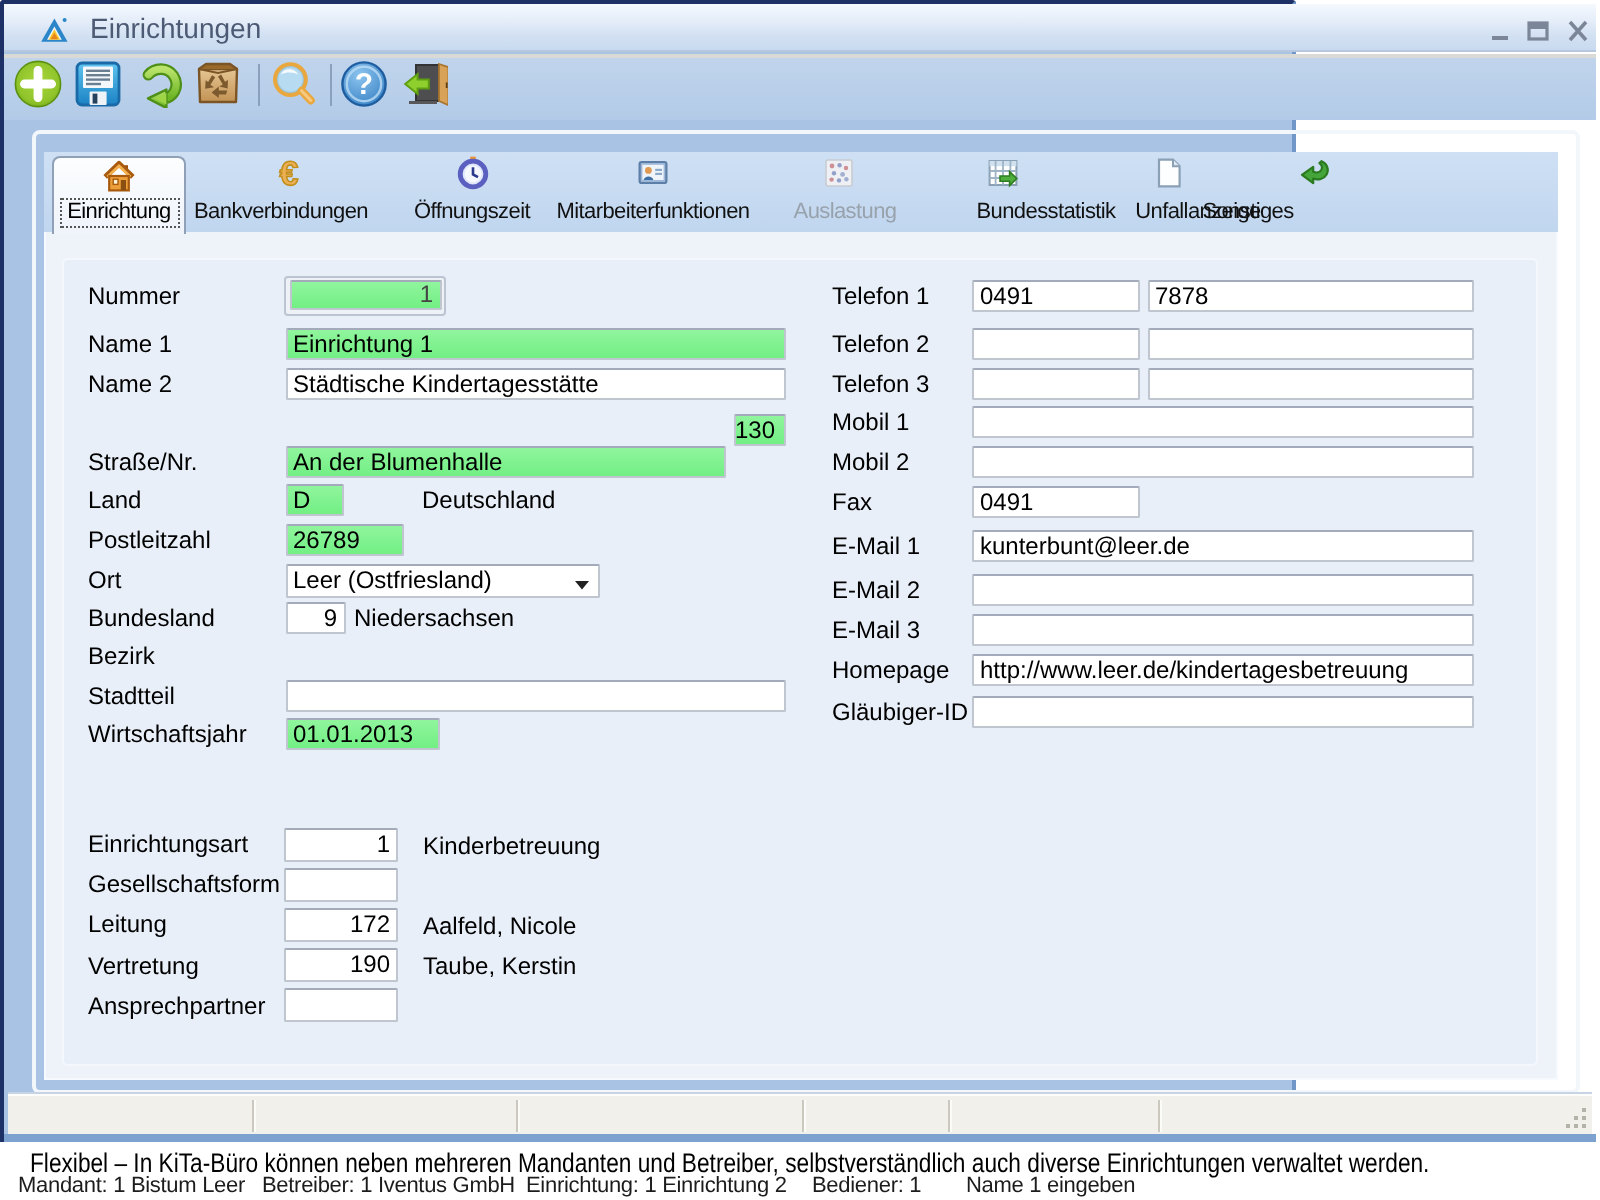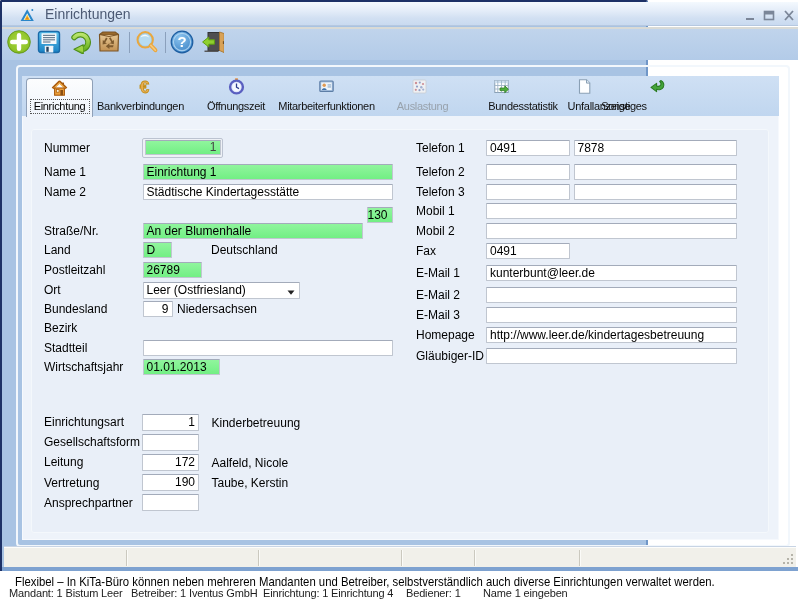--- a/index.html
+++ b/index.html
@@ -259,21 +259,21 @@
     <div class="f" style="left:484px;top:325px;width:250.5px;height:16px;">http://www.leer.de/kindertagesbetreuung</div>
     <div class="f" style="left:484px;top:345.5px;width:250.5px;height:16px;"></div>
     <div id="statusbar">
       <div class="ssep" style="left:122px"></div>
       <div class="ssep" style="left:254px"></div>
       <div class="ssep" style="left:397px"></div>
       <div class="ssep" style="left:470px"></div>
       <div class="ssep" style="left:575px"></div>
       <div class="stx" style="left:5px">Mandant: 1 Bistum Leer</div>
       <div class="stx" style="left:127px">Betreiber: 1 Iventus GmbH</div>
-      <div class="stx" style="left:259px">Einrichtung: 1 Einrichtung 4</div>
+      <div class="stx" style="left:259px">Einrichtung: 1 Einrichtung 2</div>
       <div class="stx" style="left:402px">Bediener: 1</div>
       <div class="stx" style="left:479px">Name 1 eingeben</div>
       <svg style="position:absolute;right:2px;bottom:2px" width="12" height="12" viewBox="0 0 12 12">
         <rect x="9" y="9" width="2" height="2" fill="#b5b3a9"></rect>
         <rect x="9" y="5" width="2" height="2" fill="#b5b3a9"></rect>
         <rect x="5" y="9" width="2" height="2" fill="#b5b3a9"></rect>
         <rect x="9" y="1" width="2" height="2" fill="#b5b3a9"></rect>
         <rect x="1" y="9" width="2" height="2" fill="#b5b3a9"></rect>
         <rect x="5" y="5" width="2" height="2" fill="#b5b3a9"></rect>
       </svg>

